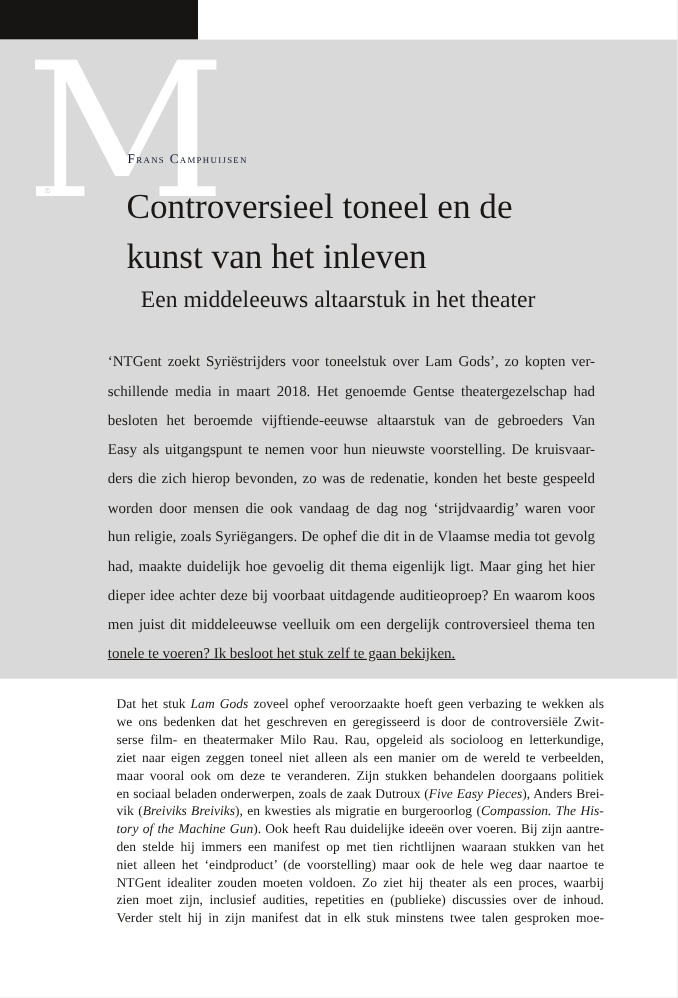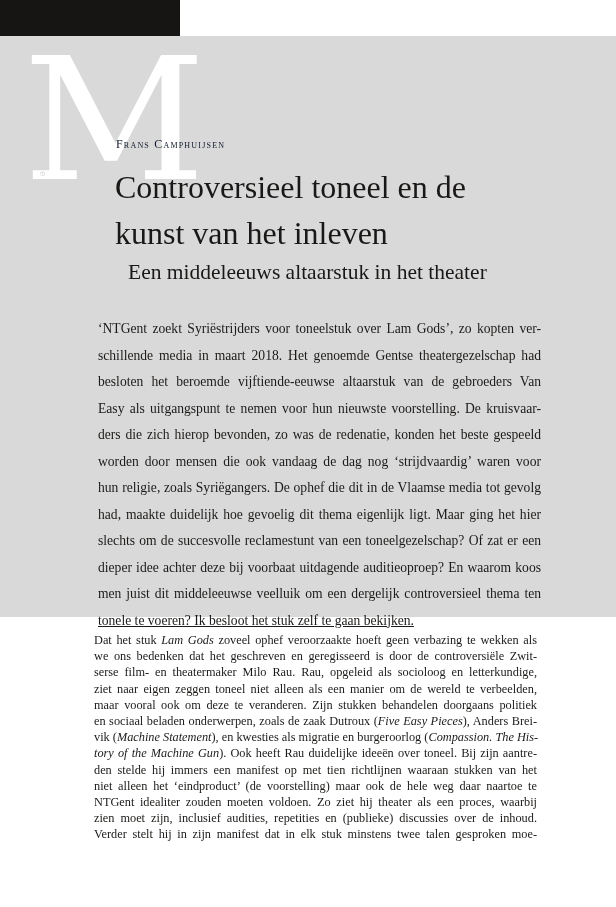--- a/index.html
+++ b/index.html
@@ -32,21 +32,21 @@
     position: absolute; left: 116px; top: 246px; margin: 12px;
     font-size: 21.5px; line-height: 28px; font-weight: normal; color: #1a1817;
   }
   .intro {
     position: absolute; left: 98px; top: 316px; width: 443px; margin: 0;
     font-size: 13.6px; line-height: 26.5px; text-align: justify; color: #1c1a18;
   }
   .intro .ln { display: block; text-align-last: justify; white-space: nowrap; }
   .intro .ln.last { text-align-last: left; text-decoration: underline; }
   .body-text {
-    position: absolute; left: 94px; top: 632px; width: 443px; margin: 0;
+    position: absolute; left: 106px; top: 632px; width: 443px; margin: 0;
     font-size: 12.3px; line-height: 16.2px; color: #1c1a18;
   }
   .body-text .ln { display: block; text-align: justify; text-align-last: justify; white-space: nowrap; }
   em { font-style: italic; }
 </style>
 </head>
 <body>
 
 <div class="top-bar"></div>
 <div class="grey-band"></div>
@@ -64,33 +64,32 @@
 
 <p class="intro">
   <span class="ln">‘NTGent zoekt Syriëstrijders voor toneelstuk over Lam Gods’, zo kopten ver-</span>
   <span class="ln">schillende media in maart 2018. Het genoemde Gentse theatergezelschap had</span>
   <span class="ln">besloten het beroemde vijftiende-eeuwse altaarstuk van de gebroeders Van</span>
   <span class="ln">Easy als uitgangspunt te nemen voor hun nieuwste voorstelling. De kruisvaar-</span>
   <span class="ln">ders die zich hierop bevonden, zo was de redenatie, konden het beste gespeeld</span>
   <span class="ln">worden door mensen die ook vandaag de dag nog ‘strijdvaardig’ waren voor</span>
   <span class="ln">hun religie, zoals Syriëgangers. De ophef die dit in de Vlaamse media tot gevolg</span>
   <span class="ln">had, maakte duidelijk hoe gevoelig dit thema eigenlijk ligt. Maar ging het hier</span>
-  <span class="ln">slechts om de succesvolle reclamestunt van een toneelgezelschap? Of zat er een</span>
   <span class="ln">dieper idee achter deze bij voorbaat uitdagende auditieoproep? En waarom koos</span>
   <span class="ln">men juist dit middeleeuwse veelluik om een dergelijk controversieel thema ten</span>
   <span class="ln last">tonele te voeren? Ik besloot het stuk zelf te gaan bekijken.</span>
 </p>
 
 <p class="body-text">
   <span class="ln"><span>Dat het stuk </span><em>Lam Gods</em><span> zoveel ophef veroorzaakte hoeft geen verbazing te wekken als</span></span>
   <span class="ln">we ons bedenken dat het geschreven en geregisseerd is door de controversiële Zwit-</span>
   <span class="ln">serse film- en theatermaker Milo Rau. Rau, opgeleid als socioloog en letterkundige,</span>
   <span class="ln">ziet naar eigen zeggen toneel niet alleen als een manier om de wereld te verbeelden,</span>
   <span class="ln">maar vooral ook om deze te veranderen. Zijn stukken behandelen doorgaans politiek</span>
   <span class="ln"><span>en sociaal beladen onderwerpen, zoals de zaak Dutroux (</span><em>Five Easy Pieces</em><span>), Anders Brei-</span></span>
-  <span class="ln"><span>vik (</span><em>Machine Statement</em><span>), en kwesties als migratie en burgeroorlog (</span><em>Compassion. The His-</em></span>
-  <span class="ln"><em>tory of the Machine Gun</em><span>). Ook heeft Rau duidelijke ideeën over toneel. Bij zijn aantre-</span></span>
+  <span class="ln"><span>vik (</span><em>Breiviks Breiviks</em><span>), en kwesties als migratie en burgeroorlog (</span><em>Compassion. The His-</em></span>
+  <span class="ln"><em>tory of the Machine Gun</em><span>). Ook heeft Rau duidelijke ideeën over voeren. Bij zijn aantre-</span></span>
   <span class="ln">den stelde hij immers een manifest op met tien richtlijnen waaraan stukken van het</span>
   <span class="ln">niet alleen het ‘eindproduct’ (de voorstelling) maar ook  de hele weg daar naartoe te</span>
   <span class="ln">NTGent idealiter zouden moeten voldoen. Zo ziet hij theater als een proces, waarbij</span>
   <span class="ln">zien moet zijn, inclusief audities, repetities en (publieke) discussies over de inhoud.</span>
   <span class="ln">Verder stelt hij in zijn manifest dat in elk stuk minstens twee talen gesproken moe-</span>
 </p>
 
 </body></html>

